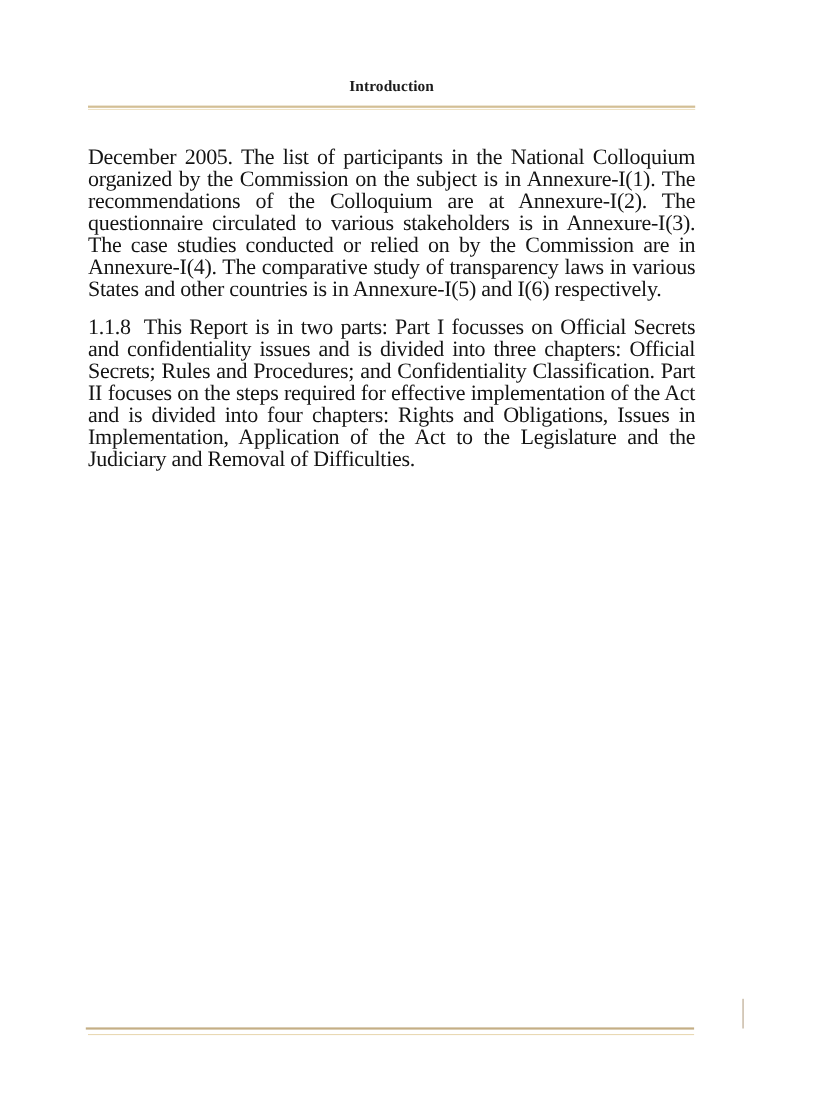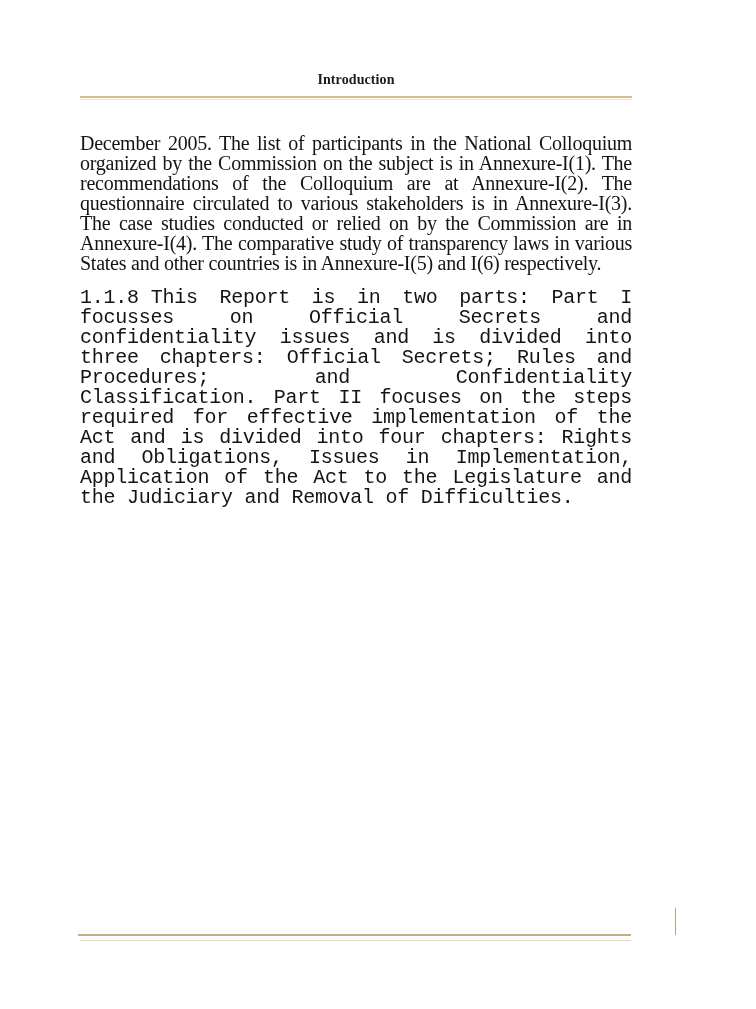--- a/index.html
+++ b/index.html
@@ -58,21 +58,20 @@
   .para{
     margin:0;
     font-size:20px;
     line-height:20px;
     letter-spacing:-0.25px;
     text-align:justify;
     color:var(--text);
   }
   .para + .para{
     margin-top:15px;
-    font-family:Liberation Mono, monospace;
   }
   .para-num{
     display:inline-block;
     padding-right:12px;
   }
   .footer-rule-main{
     position:absolute;
     left:78px;
     top:934px;
     width:553px;

